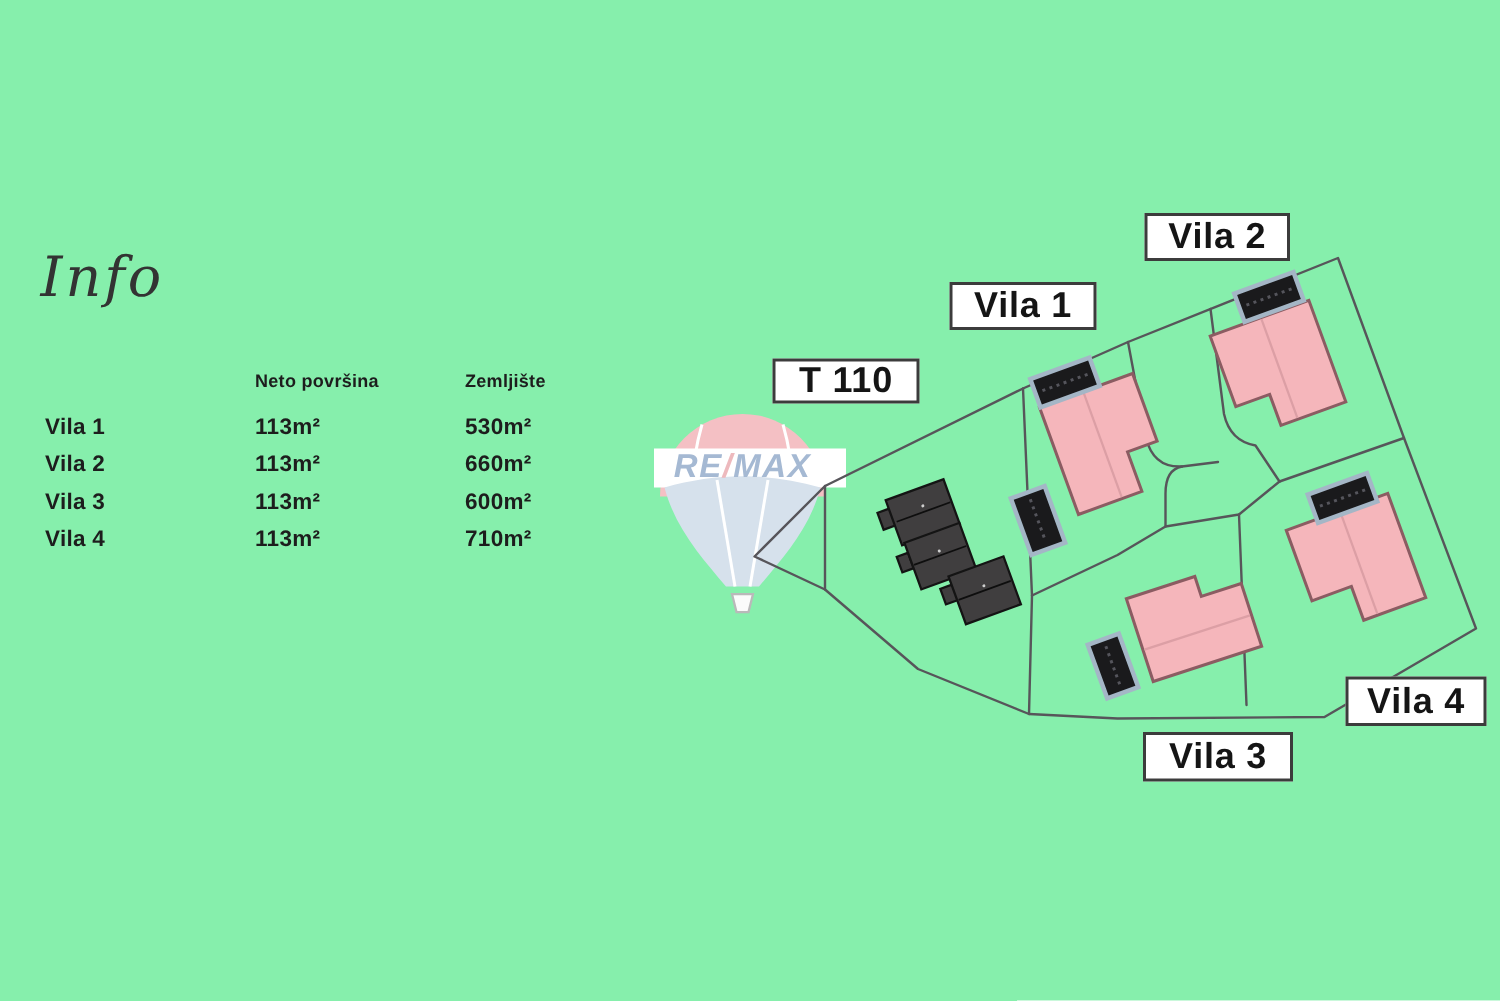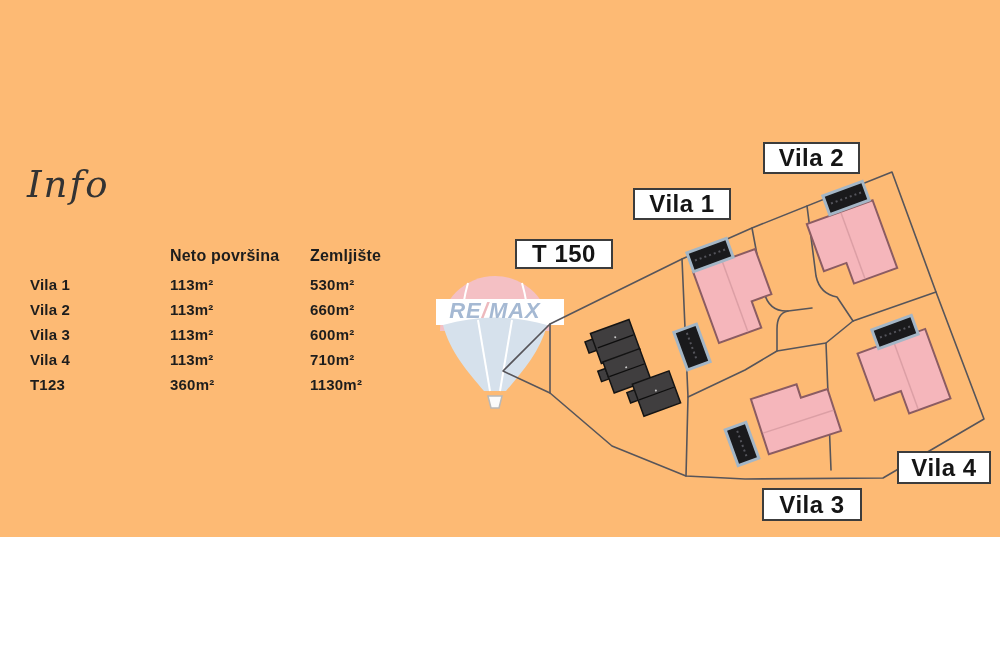--- a/index.html
+++ b/index.html
@@ -1,25 +1,25 @@
 <!DOCTYPE html>
 <html><head>
 <meta charset="utf-8">
 <style>
   html,body{margin:0;padding:0;background:#fff;}
-  .stage{position:relative;width:1000px;height:537px;background:#fdba74;overflow:hidden;
+  .stage{position:relative;width:1000px;height:667px;background:#86efac;overflow:hidden;
          font-family:"Liberation Sans",sans-serif;}
 
   
   .info-title{position:absolute;left:27px;top:163px;font-family:"DejaVu Serif",serif;
               font-style:italic;font-weight:400;font-size:37px;color:#333;letter-spacing:2px;}
   .tbl{position:absolute;left:30px;top:247px;color:#1d1d1d;}
   .row{display:grid;grid-template-columns:140px 140px 130px;height:25px;align-items:start;
        font-size:15px;font-weight:bold;letter-spacing:.2px;}
-  .row.head{height:29px;font-size:16px;}
+  .row.head{height:29px;font-size:12px;}
   .row.gap{height:22px;}
 
   
   .plan-svg{position:absolute;left:0;top:0;}
   .pline{fill:none;stroke-linejoin:round;stroke-linecap:round;}
   .house{stroke:#8b5c62;stroke-width:2;stroke-linejoin:miter;}
   .ridge{stroke:#dc9fa5;stroke-width:1.5;}
   .bldg rect{stroke:#141414;stroke-width:1.5;}
   .bldg line{stroke:#0e0e0e;stroke-width:1.2;}
   .pad{stroke:#a4b6c6;stroke-width:3;}
@@ -62,25 +62,20 @@
     </div>
     <div class="row">
       <span>Vila 3</span>
       <span>113m²</span>
       <span>600m²</span>
     </div>
     <div class="row">
       <span>Vila 4</span>
       <span>113m²</span>
       <span>710m²</span>
-    </div>
-    <div class="row">
-      <span>T123</span>
-      <span>360m²</span>
-      <span>1130m²</span>
     </div>
     <div class="row gap"></div>
   </div>
 
   <svg class="plan-svg" width="1000" height="667" viewBox="0 0 1000 667">
 
     <g>
       <path d="M440,331 A55,55 0 0 1 550,331 Z" fill="#f4c0c4"></path>
       <path d="M468,283 C464,297 462,310 462,322" stroke="#ffffff" stroke-width="2" fill="none"></path>
       <path d="M522,283 C526,297 528,310 528,322" stroke="#ffffff" stroke-width="2" fill="none"></path>
@@ -153,19 +148,19 @@
         <rect class="pad" x="731" y="425" width="22" height="38"></rect>
         <line class="padtex" x1="742" y1="430" x2="742" y2="458"></line>
       </g>
       <g transform="rotate(-20 692 347)">
         <rect class="pad" x="680" y="327" width="24" height="40"></rect>
         <line class="padtex" x1="692" y1="332" x2="692" y2="362"></line>
       </g>
     </g>
   </svg>
 
-  <div class="plan-label" id="lbl-t123">T 150</div>
+  <div class="plan-label" id="lbl-t123">T 110</div>
   <div class="plan-label" id="lbl-vila1">Vila 1</div>
   <div class="plan-label" id="lbl-vila2">Vila 2</div>
   <div class="plan-label" id="lbl-vila3">Vila 3</div>
   <div class="plan-label" id="lbl-vila4">Vila 4</div>
 
 </div>
 
 </body></html>

